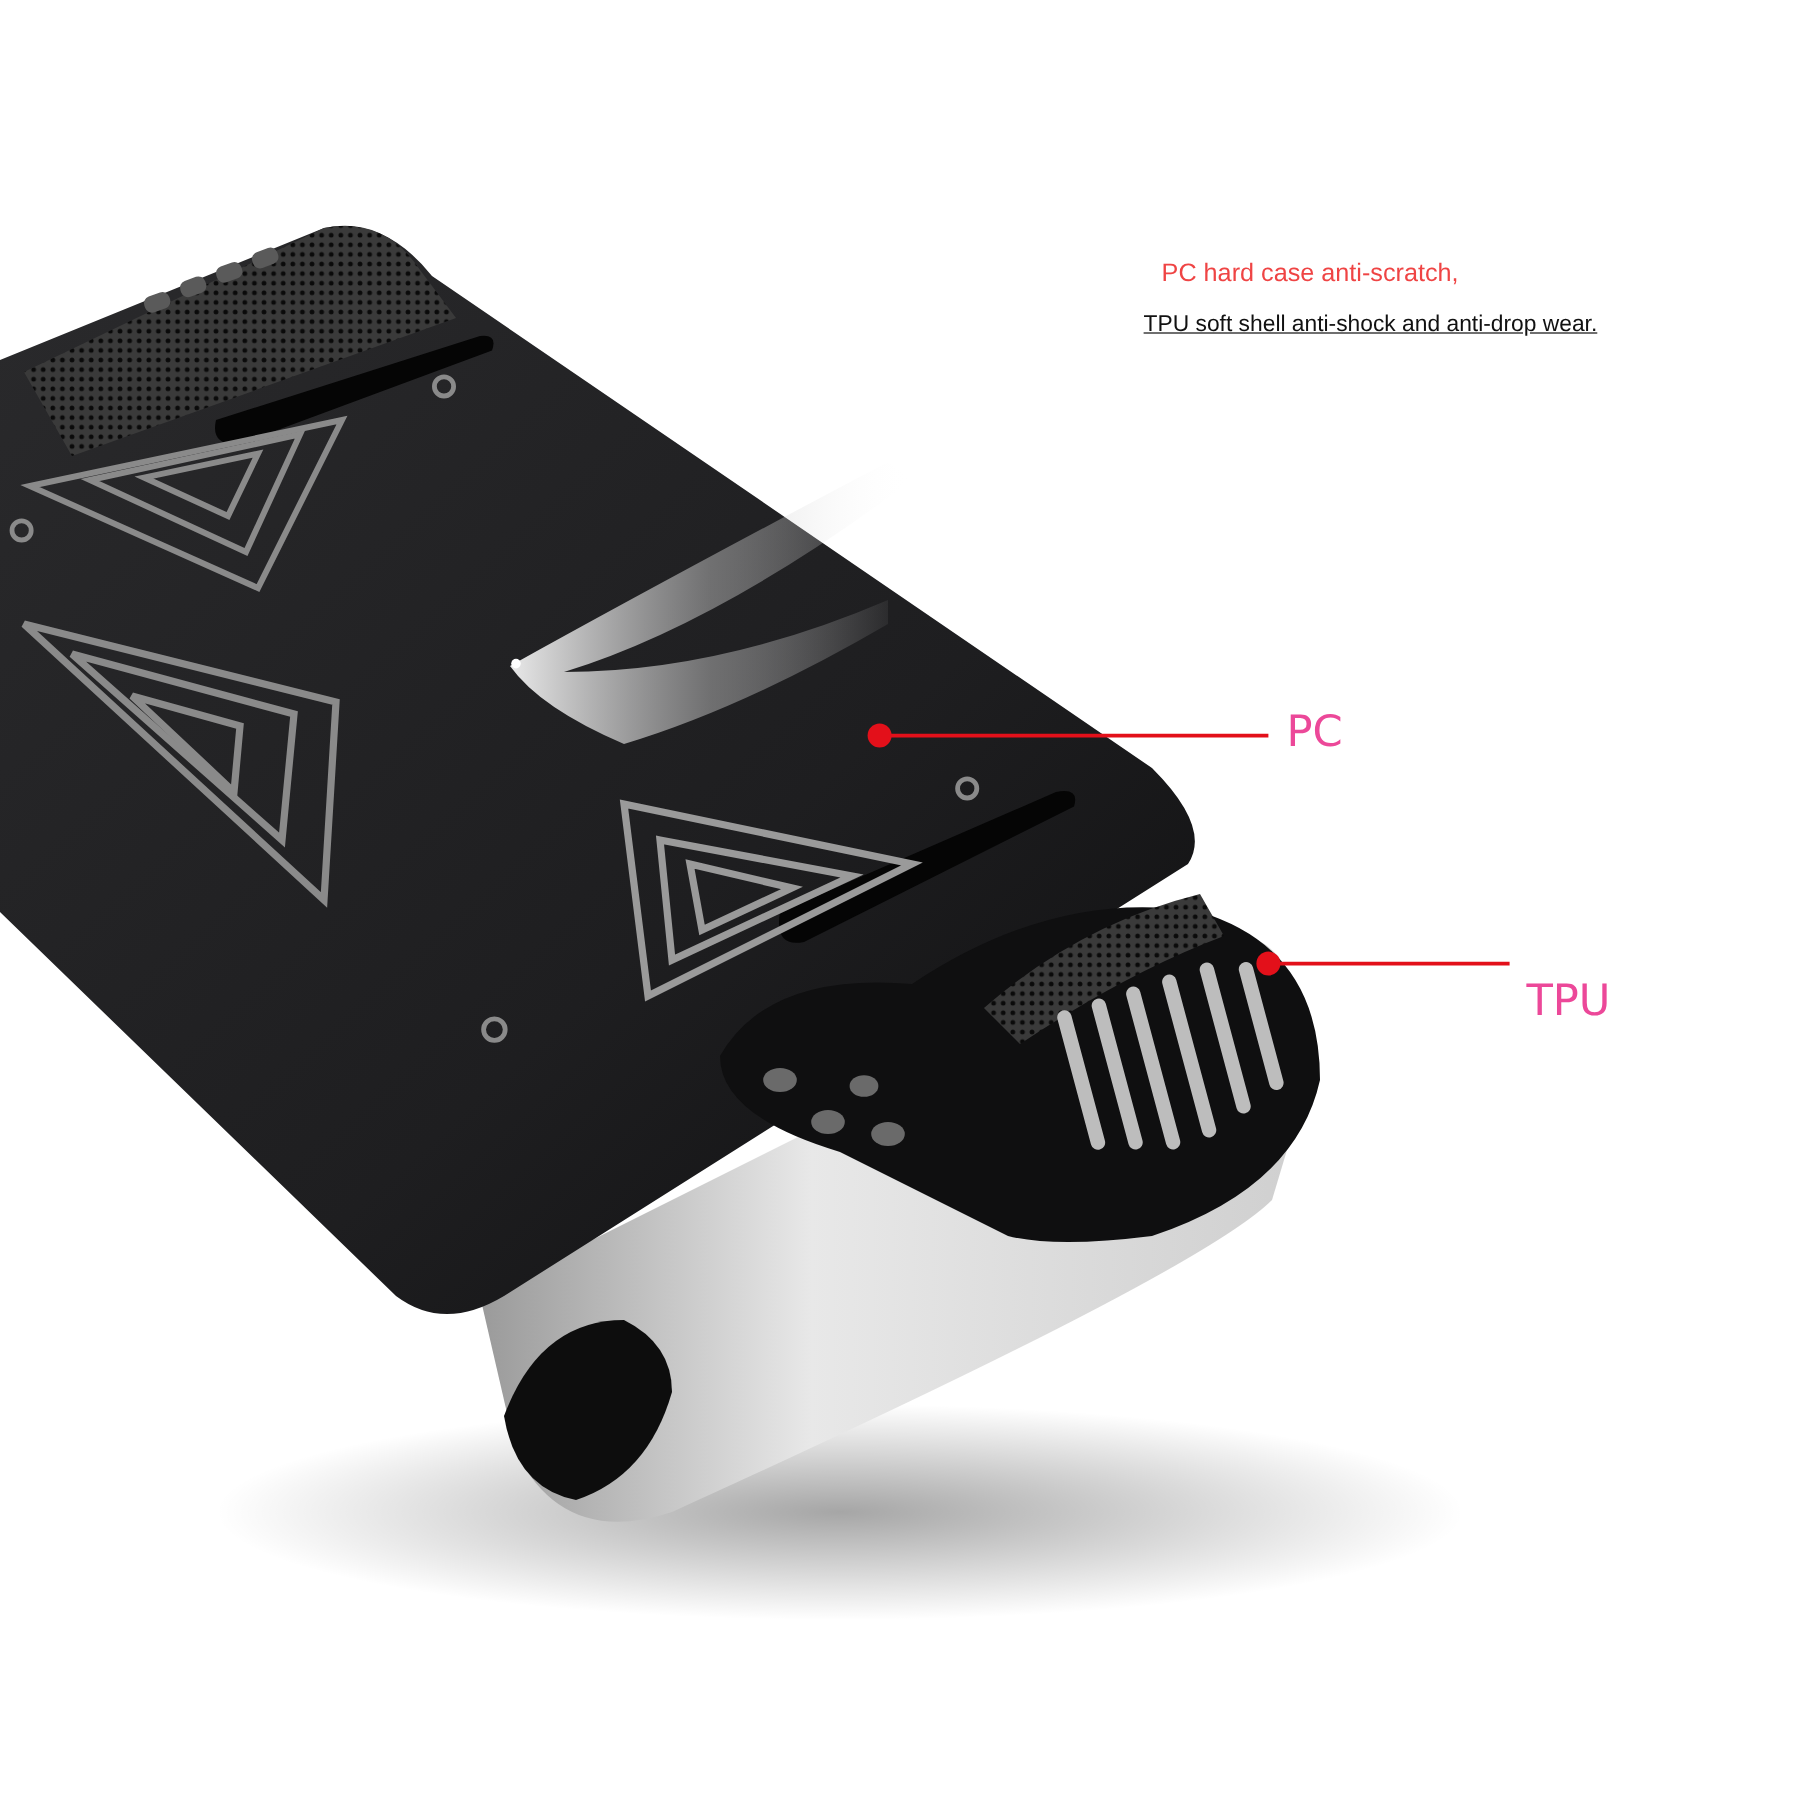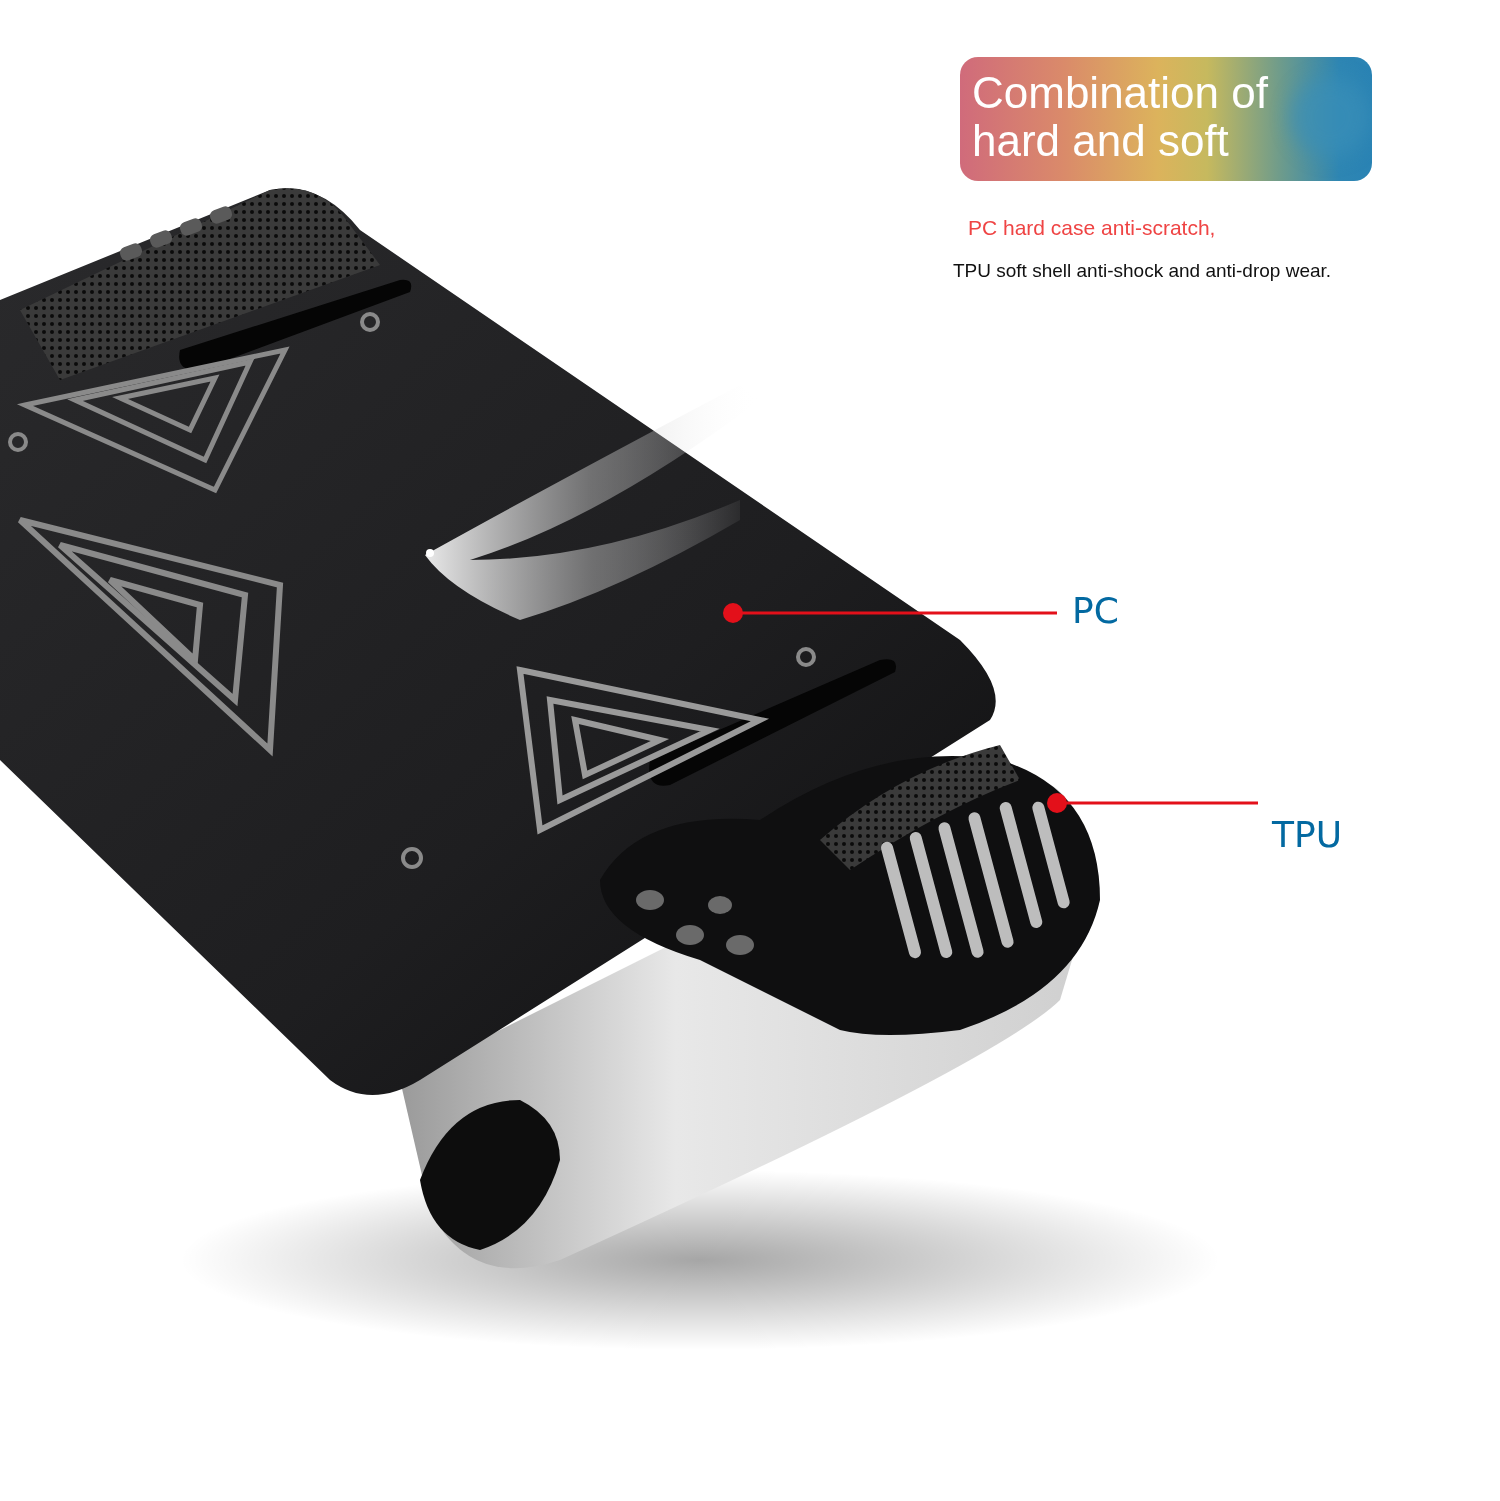--- a/index.html
+++ b/index.html
@@ -10,22 +10,22 @@
     border-radius:18px;
     background: linear-gradient(90deg, #d06b7b 0%, #da8a6a 25%, #dcb35c 48%, #c6b95e 60%, #6d9b8c 78%, #2e86b3 92%, #2a83b4 100%);
     overflow:hidden;
   }
   .badge-glow { position:absolute; left:330px; top:20px; width:80px; height:80px; border-radius:50%; background:#3a8fb8; filter:blur(10px); opacity:.7; }
   .badge-text {
     position:absolute; left:12px; top:12px; color:#ffffff; font-size:44px; line-height:48px;
     font-family:"Liberation Sans", sans-serif; white-space:pre-line;
   }
   .desc1 { position:absolute; left:952px; top:216px; font-size:21px; color:#ef4444;margin-left:16px; }
-  .desc2 { position:absolute; left:953px; top:260px; font-size:19px; color:#111; }
-  .callout-label { position:absolute; font-family:"DejaVu Sans", sans-serif; color:#0369a1; font-size:36px;text-align:right; }
+  .desc2 { position:absolute; left:953px; top:260px; font-size:19px; color:#111;text-decoration:underline; }
+  .callout-label { position:absolute; font-family:"DejaVu Sans", sans-serif; color:#ec4899; font-size:36px;text-align:right; }
   .pc-label { left:1072px; top:590px; }
   .tpu-label { left:1272px; top:782px;margin-top:32px; }
   svg.product { position:absolute; left:0; top:0; }
 </style>
 </head>
 <body>
 
 <div class="stage">
 
   <svg class="product" width="1500" height="1501" viewBox="0 0 1500 1501">
@@ -119,24 +119,19 @@
 
     <path d="M420 1180 Q450 1100 520 1100 Q560 1120 560 1160 Q540 1230 480 1250 Q430 1240 420 1180 Z" fill="#0d0d0d"></path>
 
     <line x1="733" y1="613" x2="1057" y2="613" stroke="#e3101a" stroke-width="3"></line>
     <circle cx="733" cy="613" r="10" fill="#e3101a"></circle>
 
     <line x1="1057" y1="803" x2="1258" y2="803" stroke="#e3101a" stroke-width="3"></line>
     <circle cx="1057" cy="803" r="10" fill="#e3101a"></circle>
   </svg>
 
-  <div class="badge">
-    <div class="badge-glow"></div>
-    <div class="badge-text">Combination of
-hard and soft</div>
-  </div>
 
   <div class="desc1">PC hard case anti-scratch,</div>
   <div class="desc2">TPU soft shell anti-shock and anti-drop wear.</div>
 
   <div class="callout-label pc-label">PC</div>
   <div class="callout-label tpu-label">TPU</div>
 </div>
 
 </body></html>

